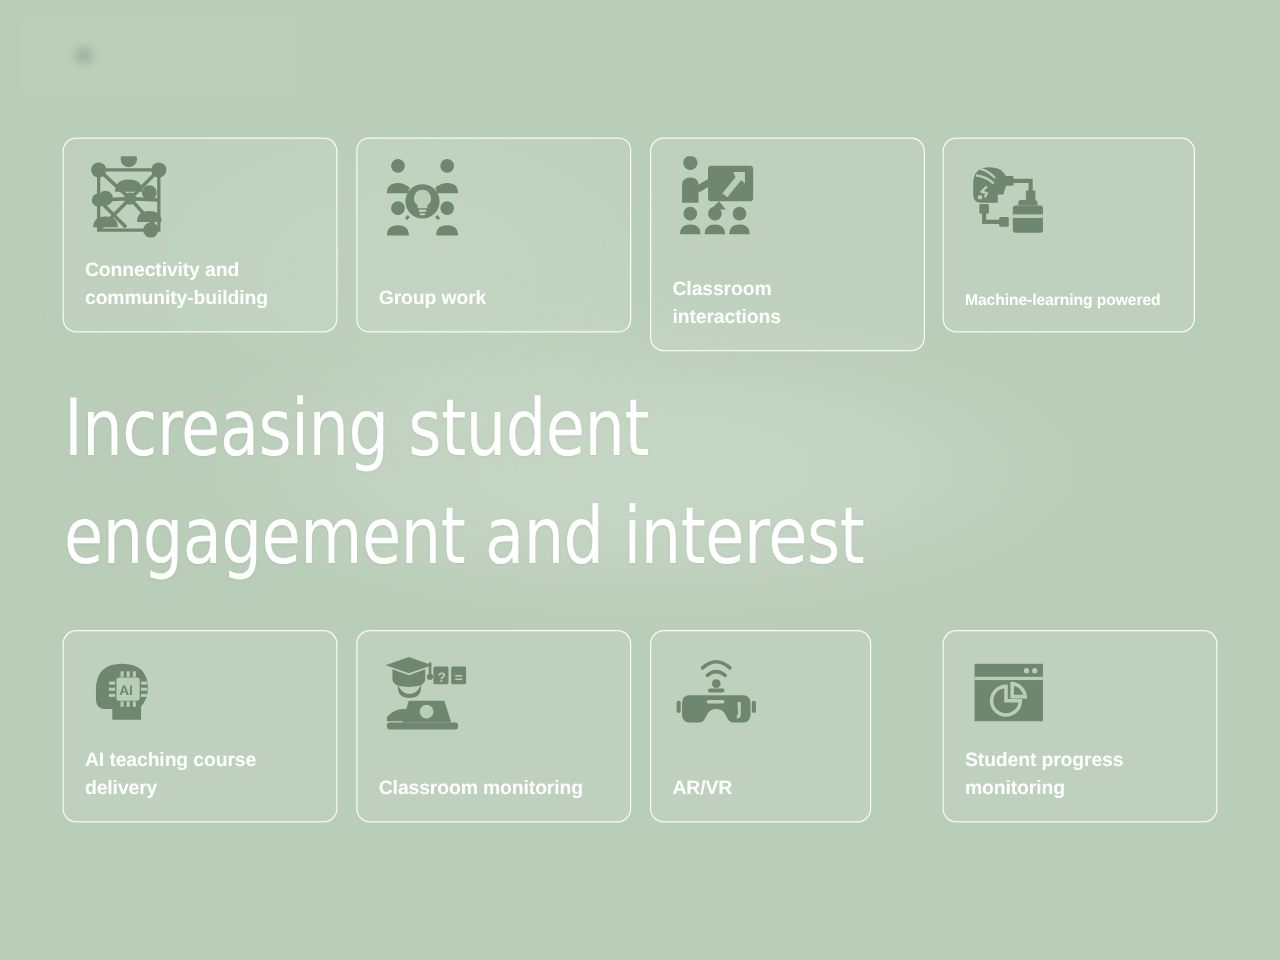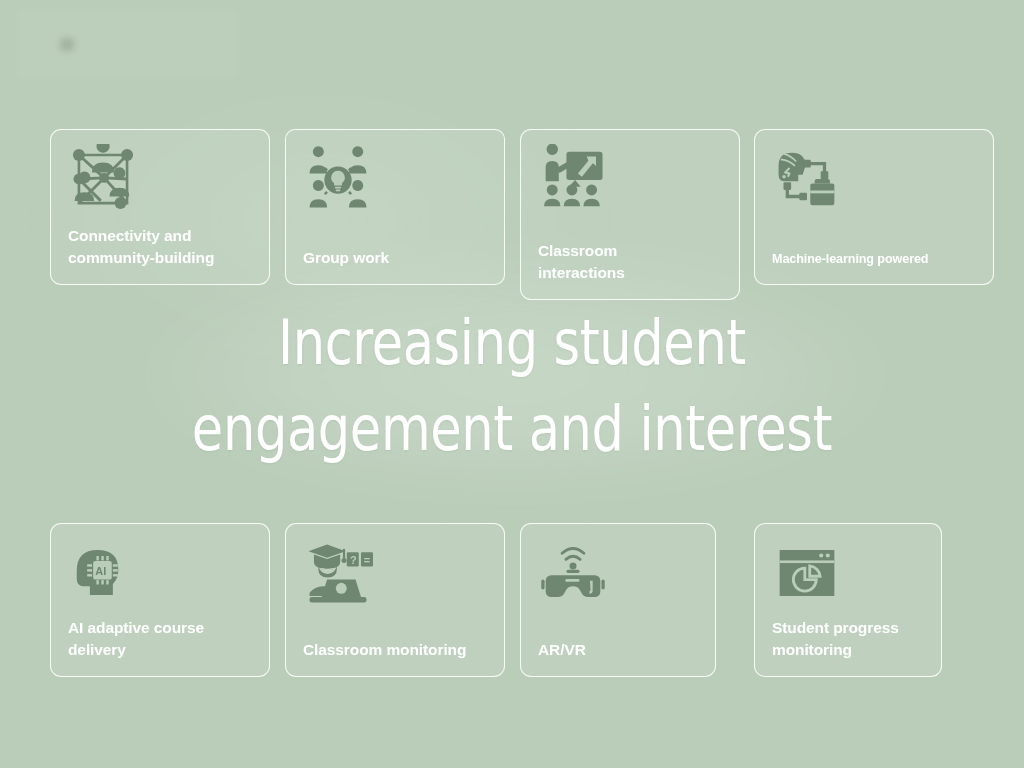--- a/index.html
+++ b/index.html
@@ -76,21 +76,20 @@
   }
 
   
   .card {
     position: absolute;
     box-sizing: border-box;
     border: 1.6px solid rgba(255,255,255,0.88);
     border-radius: 11px;
     background: rgba(255,255,255,0.085);
     padding: 0;
-    margin-top: 19px;
   }
   .card-icon {
     position: absolute;
     left: 17px;
     top: 14px;
     width: 70px;
     height: 70px;
     color: #6f8670;
   }
   .card-icon svg { display: block; width: 100%; height: 100%; }
@@ -116,21 +115,21 @@
     font-size: 15.5px;
     line-height: 1.42;
   }
 
   
   .headline {
     position: absolute;
     left: 0;
     right: 0;
     top: 300px;
-    text-align: center;
+    text-align: left;
     color: #ffffff;
     font-family: "DejaVu Sans Condensed", "Liberation Sans Narrow", "Liberation Sans", sans-serif;
     font-stretch: condensed;
     font-size: 63px;
     line-height: 1.37;
     font-weight: 400;
     letter-spacing: -0.4px;
     text-shadow: 0 1px 2px rgba(120,150,120,0.18);
   }
   .headline span { display: block; transform: scaleX(0.90); }
@@ -219,21 +218,21 @@
           <path d="M41.5 57 q0-7 7.5-7 t7.5 7 Z"></path>
         </g>
       </svg>
     </div>
     <div class="card-label">
       <span class="line-big">Classroom</span>
       <span class="line-big">interactions</span>
     </div>
   </div>
 
-  <div class="card" style="left:754px; top:110px; width:240px; height:156px;">
+  <div class="card" style="left:754px; top:110px; width:202px; height:156px;">
     <div class="card-icon">
       <svg viewBox="0 0 64 64">
         <g fill="currentColor">
           <path d="M6 20 q0-12 12-12 q8 0 11 5 q3 4 1 9 l-2 6 h-4 v6 h-12 q-6 0-6-6 Z"></path>
         </g>
         <g fill="#b9cdb8">
           <path d="M11 9 q7 2 11 7" stroke="#b9cdb8" stroke-width="1.7" fill="none"></path>
           <path d="M8 14 q8 1 13 6" stroke="#b9cdb8" stroke-width="1.7" fill="none"></path>
           <path d="M16 22 l-4 4 l4 1 l-1.5 3" stroke="#b9cdb8" stroke-width="1.8" fill="none" stroke-linejoin="round"></path>
           <circle cx="11" cy="30" r="1.6"></circle>
@@ -283,21 +282,21 @@
           <rect x="17.5" y="24" width="4.5" height="2.2"></rect>
           <rect x="17.5" y="28.5" width="4.5" height="2.2"></rect>
           <rect x="17.5" y="33" width="4.5" height="2.2"></rect>
           <rect x="41" y="24" width="4.5" height="2.2"></rect>
           <rect x="41" y="28.5" width="4.5" height="2.2"></rect>
           <rect x="41" y="33" width="4.5" height="2.2"></rect>
         </g>
       </svg>
     </div>
     <div class="card-label">
-      <span class="line-big">AI adaptive course</span>
+      <span class="line-big">AI teaching course</span>
       <span class="line-big">delivery</span>
     </div>
   </div>
 
   <div class="card" style="left:285px; top:504px; width:220px; height:154px;">
     <div class="card-icon">
       <svg viewBox="0 0 64 64">
         <g fill="currentColor">
           <path d="M5 12 L22 6 L39 12 L22 18 Z"></path>
           <path d="M10 15 v7 q0 6 12 6 t12-6 v-7 l-12 4.3 Z"></path>
@@ -321,21 +320,21 @@
           <path d="M6 50 q5-6 12-6 h3 v9 h-15 Z"></path>
         </g>
         <circle cx="35" cy="46" r="5" fill="#b9cdb8"></circle>
       </svg>
     </div>
     <div class="card-label">
       <span class="line-big">Classroom monitoring</span>
     </div>
   </div>
 
-  <div class="card" style="left:520px; top:504px; width:196px; height:154px;padding-left:44px;">
+  <div class="card" style="left:520px; top:504px; width:177px; height:154px;padding-left:44px;">
     <div class="card-icon">
       <svg viewBox="0 0 64 64">
         <g stroke="currentColor" fill="none" stroke-width="2.6" stroke-linecap="round">
           <path d="M22 14 q10-9 20 0"></path>
           <path d="M25.5 19.5 q6.5-5.5 13 0"></path>
         </g>
         <circle cx="32" cy="25.5" r="3.2" fill="currentColor"></circle>
         <g fill="currentColor">
           <rect x="26" y="29" width="12" height="3" rx="1.5"></rect>
           <path d="M12 34 h40 a5 5 0 0 1 5 5 v10 a5 5 0 0 1 -5 5 h-7 q-3 0-4.5-2.5 L38 47 q-2-3 -6-3 t-6 3 l-2.5 4.5 Q22 54 19 54 h-7 a5 5 0 0 1 -5 -5 v-10 a5 5 0 0 1 5 -5 Z"></path>
@@ -346,21 +345,21 @@
           <rect x="25" y="37.5" width="13" height="2.6" rx="1.3"></rect>
           <path d="M47.5 39 h2.5 v9 q0 3 -3 3 v-2.4 q1 0 1 -1.2 Z"></path>
         </g>
       </svg>
     </div>
     <div class="card-label">
       <span class="line-big">AR/VR</span>
     </div>
   </div>
 
-  <div class="card" style="left:754px; top:504px; width:188px; height:154px;">
+  <div class="card" style="left:754px; top:504px; width:220px; height:154px;">
     <div class="card-icon">
       <svg viewBox="0 0 64 64">
         <rect x="7" y="11" width="50" height="42" fill="currentColor"></rect>
         <rect x="7" y="20.5" width="50" height="2.4" fill="#b9cdb8"></rect>
         <g fill="#b9cdb8">
           <circle cx="45" cy="16" r="1.9"></circle>
           <circle cx="51" cy="16" r="1.9"></circle>
         </g>
         <g fill="none" stroke="#b9cdb8" stroke-width="2.6">
           <path d="M30 27.5 a10.5 10.5 0 1 0 10.5 10.5 h-10.5 Z"></path>

